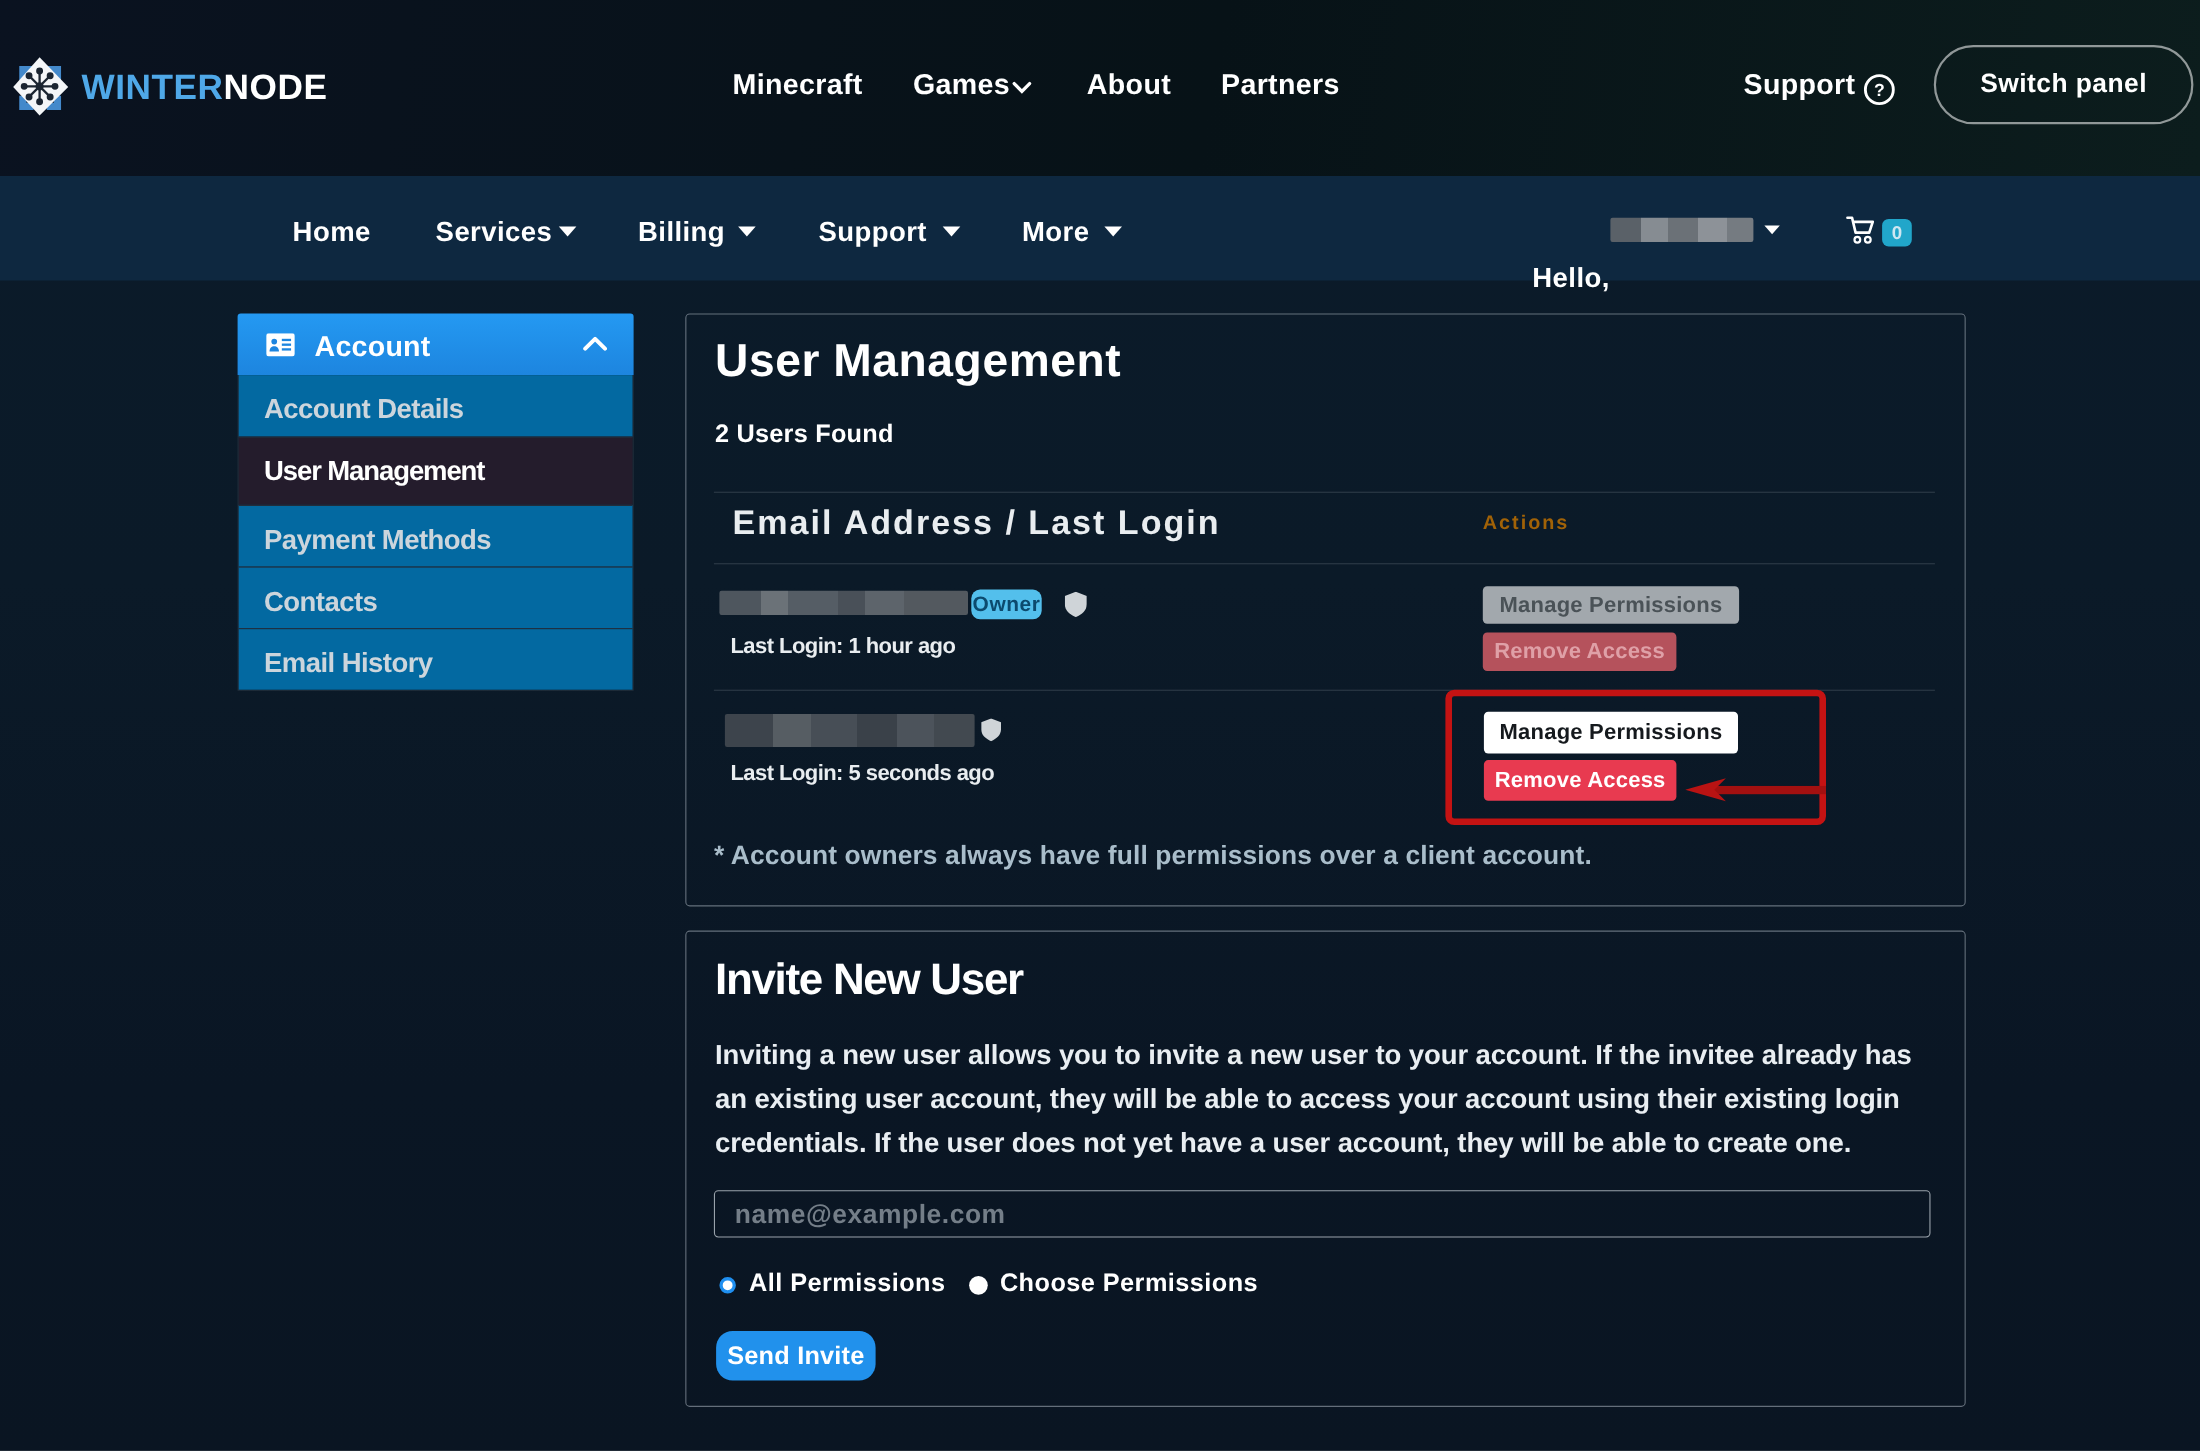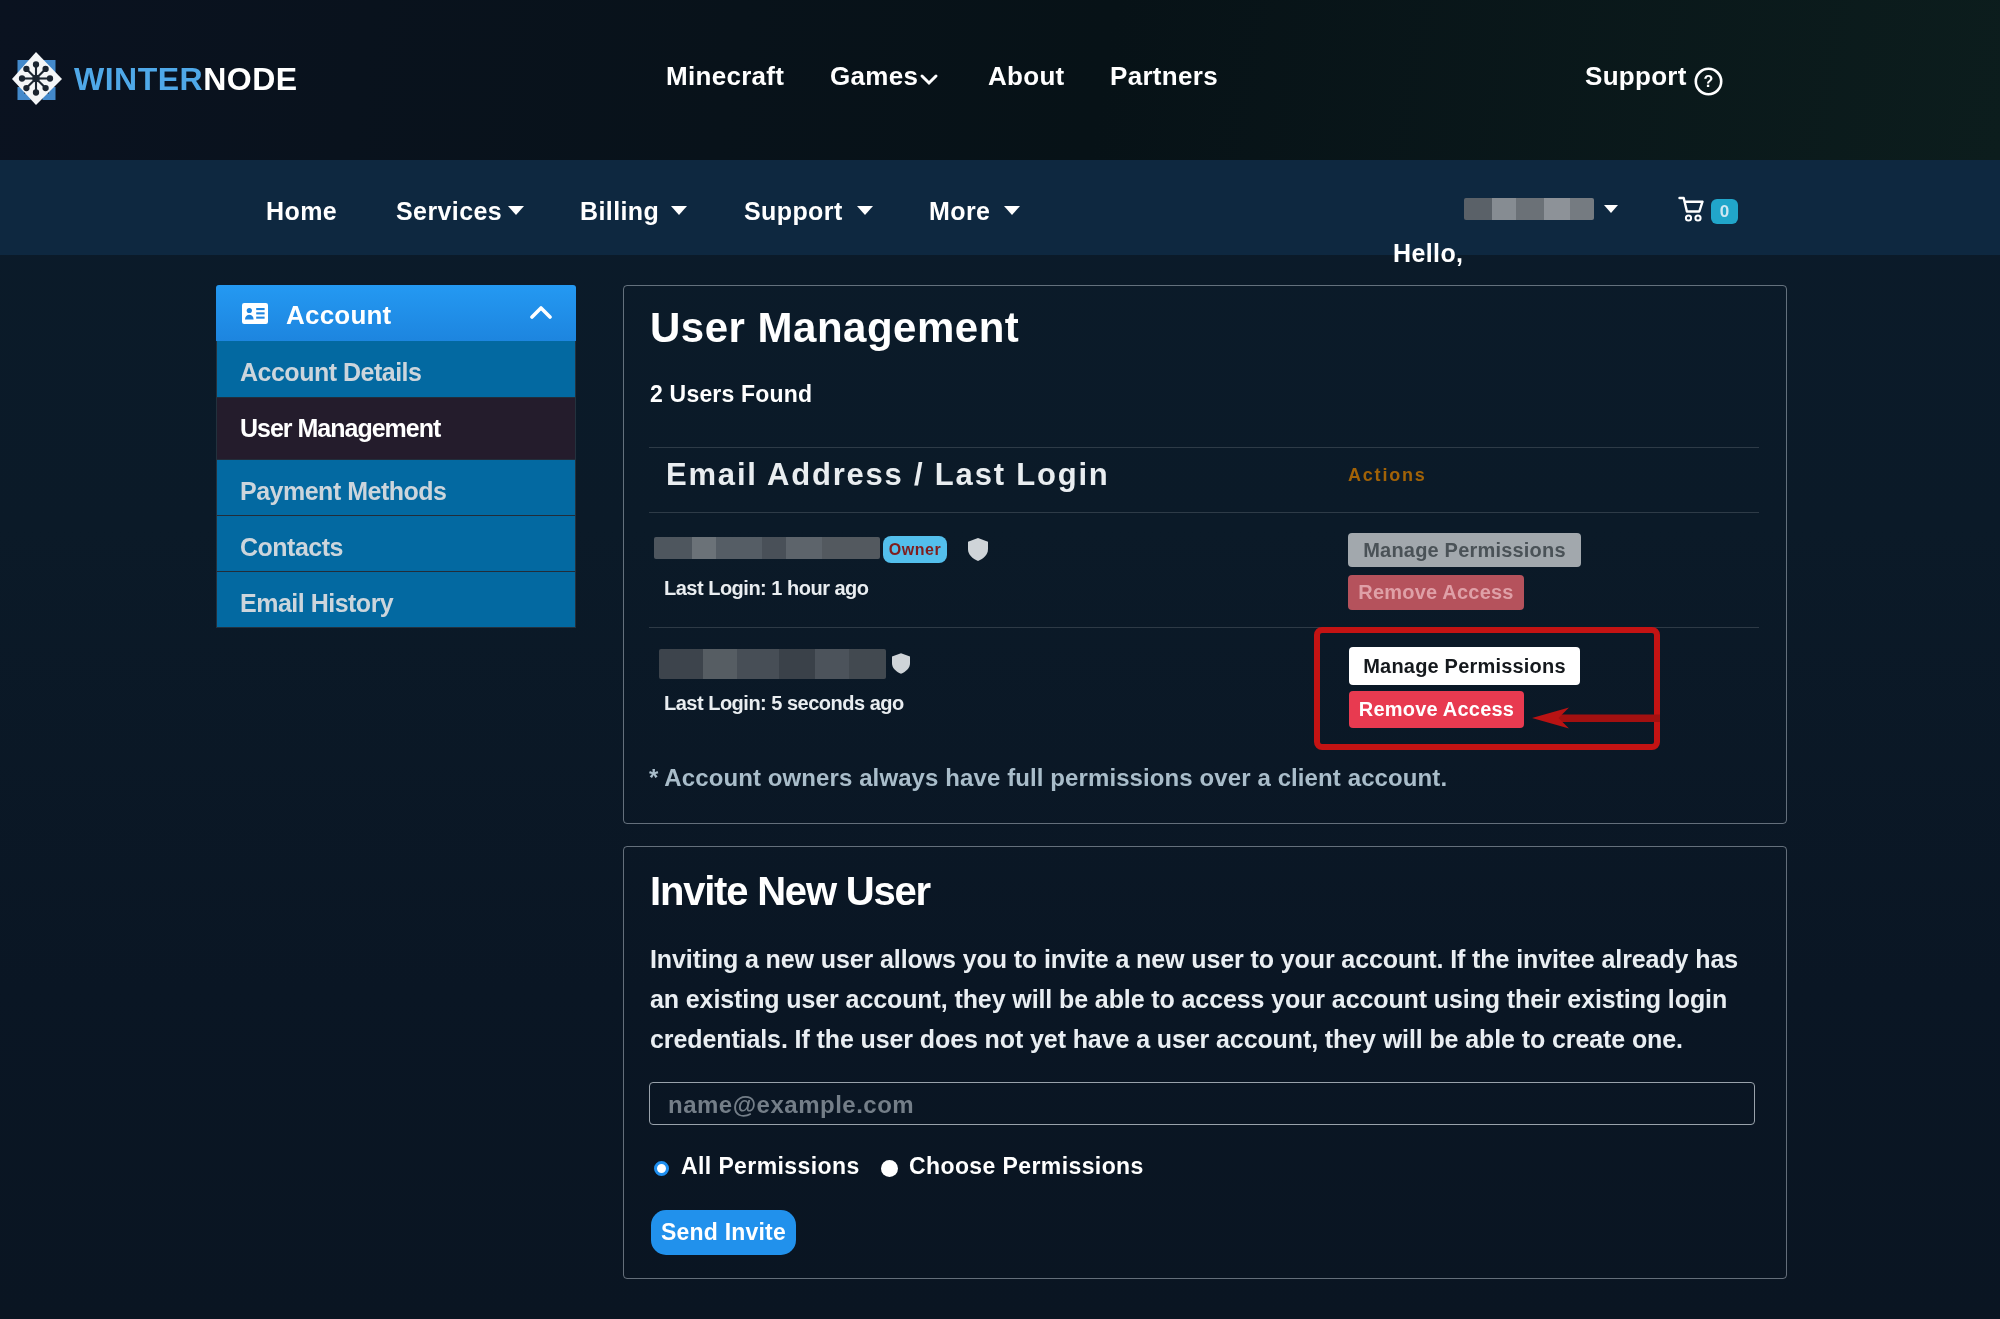--- a/index.html
+++ b/index.html
@@ -82,20 +82,21 @@
   <svg class="abs" style="left:919px;top:73px" width="20" height="13" viewBox="0 0 20 13">
       <polyline points="3,3 10,10 17,3" fill="none" stroke="#fff" stroke-width="3" stroke-linecap="round"></polyline>
     </svg>
   <div class="toplink" style="left:988px;">About</div>
   <div class="toplink" style="left:1110px;">Partners</div>
   <div class="toplink" style="left:1585px;">Support</div>
   <svg class="abs" style="left:1694px;top:67px" width="29" height="29" viewBox="0 0 29 29">
     <circle cx="14.5" cy="14.5" r="12.7" fill="none" stroke="#fff" stroke-width="2.6"></circle>
     <text x="14.5" y="20" font-size="16" font-weight="bold" fill="#fff" text-anchor="middle" font-family="Liberation Sans">?</text>
   </svg>
+  <div class="abs" style="left:1758px;top:41px;width:236px;height:72px;border:2px solid rgba(255,255,255,0.55);border-radius:36px;color:#fff;font-size:24px;letter-spacing:0.4px;text-align:center;line-height:68px;">Switch panel</div>
 </div>
 
 <div id="navbar">
   <div class="navlink" style="left:266px;top:36px;">Home</div>
   <div class="navlink" style="left:396px;top:36px;">Services</div>
   <div class="caret" style="left:508px;top:46px;"></div>
   <div class="navlink" style="left:580px;top:36px;">Billing</div>
   <div class="caret" style="left:671px;top:46px;"></div>
   <div class="navlink" style="left:744px;top:36px;">Support</div>
   <div class="caret" style="left:857px;top:46px;"></div>
@@ -150,21 +151,21 @@
 <div class="card" id="card1">
   <div class="h1" style="top:19px;">User Management</div>
   <div class="abs" style="left:26px;top:95px;font-size:23px;color:#fff;letter-spacing:0.2px;line-height:27px;">2 Users Found</div>
   <div class="hr" style="top:161px;"></div>
 
   <div class="abs" style="left:42px;top:174px;font-size:31px;color:#e9edf0;letter-spacing:1.8px;line-height:30px;white-space:nowrap;text-align:right;">Email Address / Last Login</div>
   <div class="abs" style="left:724px;top:174px;font-size:18px;color:#a16207;letter-spacing:1.8px;line-height:30px;">Actions</div>
   <div class="hr" style="top:226px;"></div>
 
   <div class="abs blur1" style="left:30px;top:251px;width:226px;height:22px;"></div>
-  <div class="abs" style="left:259px;top:250px;width:64px;height:27px;background:#53bfec;border-radius:8px;color:#7f1d1d;font-size:16px;letter-spacing:0.5px;text-align:center;line-height:27px;">Owner</div>
+  <div class="abs" style="left:259px;top:250px;width:64px;height:27px;background:#53bfec;border-radius:8px;color:#0c4a6e;font-size:19px;letter-spacing:0.5px;text-align:center;line-height:27px;">Owner</div>
   <svg class="abs" style="left:344px;top:252px" width="20" height="23" viewBox="0 0 20 23">
       <path d="M10 0 L20 3.8 V11 C20 17 15.5 20.5 10 23 C4.5 20.5 0 17 0 11 V3.8 Z" fill="#cfd4d8"></path>
     </svg>
   <div class="lastlogin" style="left:40px;top:290px;">Last Login: 1 hour ago</div>
   <div class="btn" style="left:724px;top:247px;width:233px;height:34px;background:#a2a8ad;color:#4a5257;line-height:34px;">Manage Permissions</div>
   <div class="btn" style="left:724px;top:289px;width:176px;height:35px;background:#b5525c;color:#dfa0a7;line-height:35px;">Remove Access</div>
 
   <div class="hr" style="top:341px;"></div>
 
   <div class="abs blur2" style="left:35px;top:363px;width:227px;height:30px;"></div>

